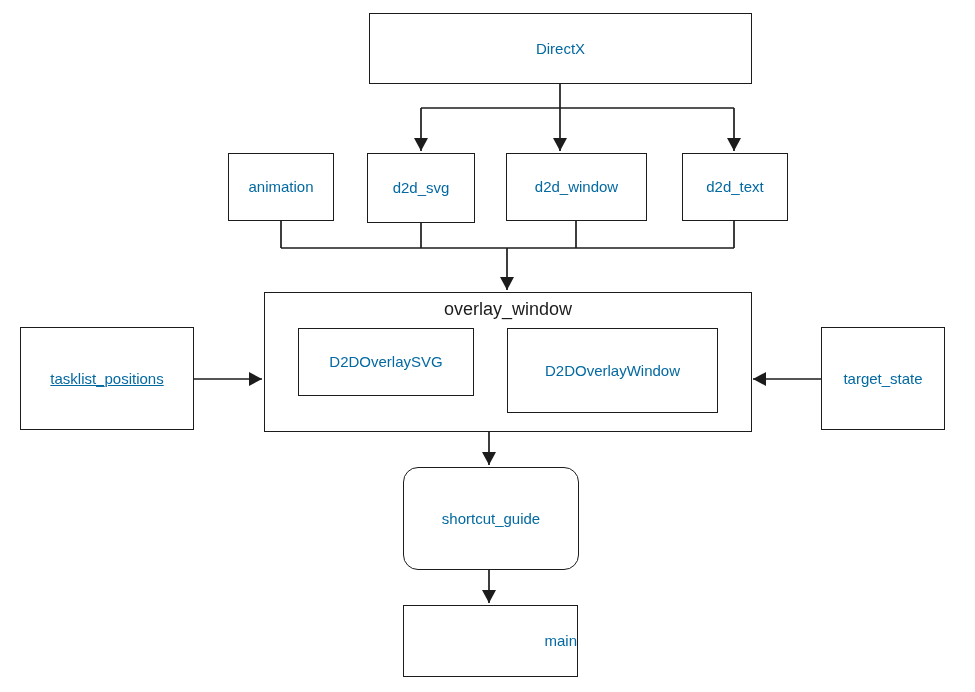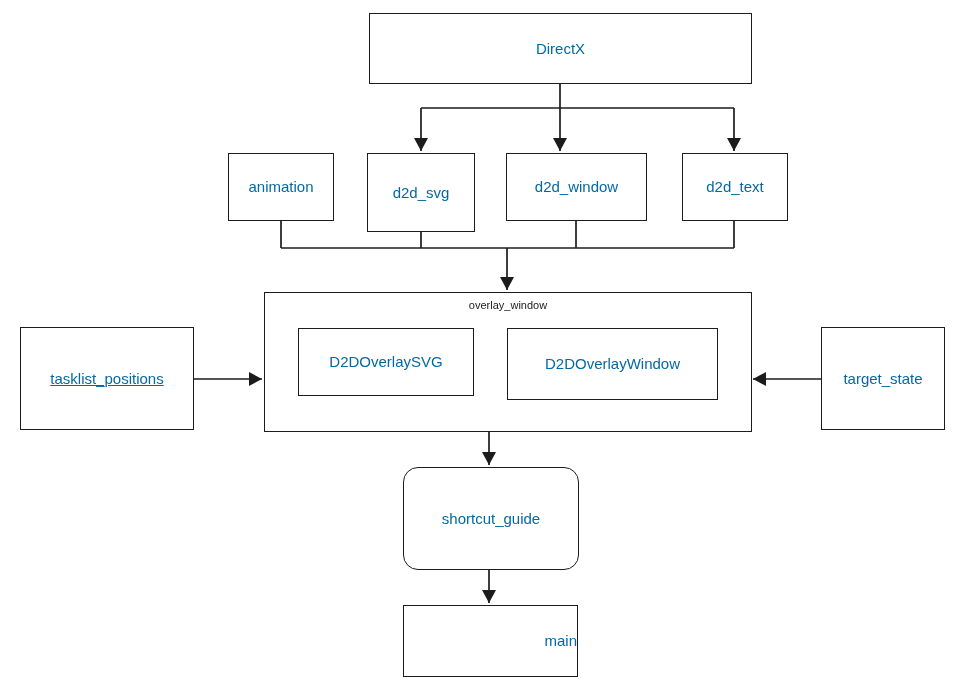--- a/index.html
+++ b/index.html
@@ -42,33 +42,33 @@
     box-sizing: border-box;
     background: #ffffff;
     border: 1.7px solid #1c1c1c;
   }
   .group-label {
     position: absolute;
     top: 6px;
     left: 0;
     width: 100%;
     text-align: center;
-    font-size: 11px;
+    font-size: 18px;
     color: #1c1c1c;
     white-space: nowrap;
   }
   
   #n-directx   { left: 369px; top: 13px;  width: 383px; height: 71px; }
   #n-animation { left: 228px; top: 153px; width: 106px; height: 68px; }
-  #n-d2d-svg   { left: 367px; top: 153px; width: 108px; height: 79px; }
+  #n-d2d-svg   { left: 367px; top: 153px; width: 108px; height: 70px; }
   #n-d2d-window{ left: 506px; top: 153px; width: 141px; height: 68px; }
   #n-d2d-text  { left: 682px; top: 153px; width: 106px; height: 68px; }
   #n-overlay   { left: 264px; top: 292px; width: 488px; height: 140px; }
   #n-ov-svg    { left: 298px; top: 328px; width: 176px; height: 68px; }
-  #n-ov-window { left: 507px; top: 328px; width: 211px; height: 72px; text-align: center; }
+  #n-ov-window { left: 507px; top: 328px; width: 211px; height: 85px; text-align: center; }
   #n-tasklist  { left: 20px;  top: 327px; width: 174px; height: 103px; text-decoration: underline; }
   #n-target    { left: 821px; top: 327px; width: 124px; height: 103px; }
   #n-shortcut  { left: 403px; top: 467px; width: 176px; height: 103px; border-radius: 15px; }
   #n-main      { left: 403px; top: 605px; width: 175px; height: 72px; justify-content: flex-end; }
 </style>
 </head>
 <body>
 
 <div class="canvas">
 

